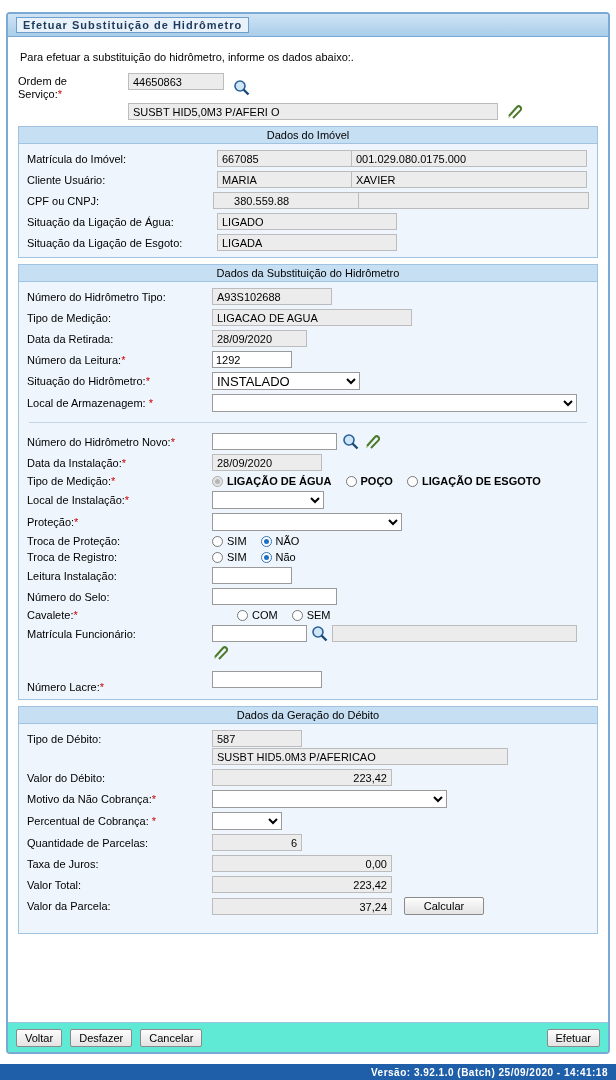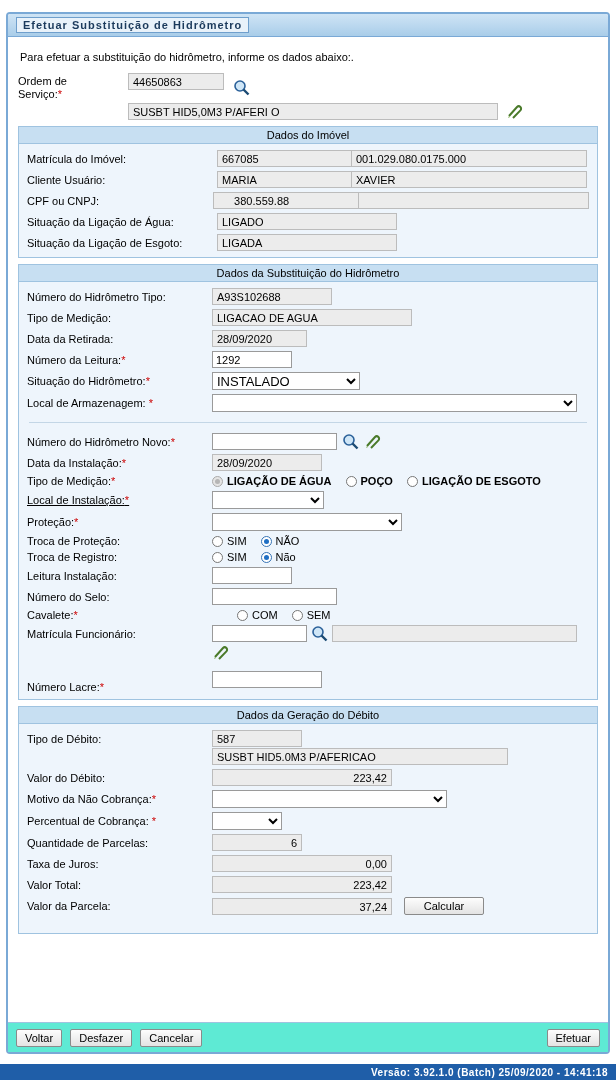--- a/index.html
+++ b/index.html
@@ -255,21 +255,21 @@
               <span class="rd"></span>
               <span>POÇO</span>
             </span>
             <span class="radio bold">
               <span class="rd"></span>
               <span>LIGAÇÃO DE ESGOTO</span>
             </span>
           </div>
 
           <div class="row">
-            <div class="lbl" style="width:185px;text-decoration:underline;">
+            <div class="lbl" style="width:185px;">
               <span>Local de Instalação:</span><span class="req">*</span>
             </div>
             <select class="sel" style="width:112px;">
               <option></option>
             </select>
           </div>
 
           <div class="row">
             <div class="lbl" style="width:185px;">
               <span>Proteção:</span><span class="req">*</span>

